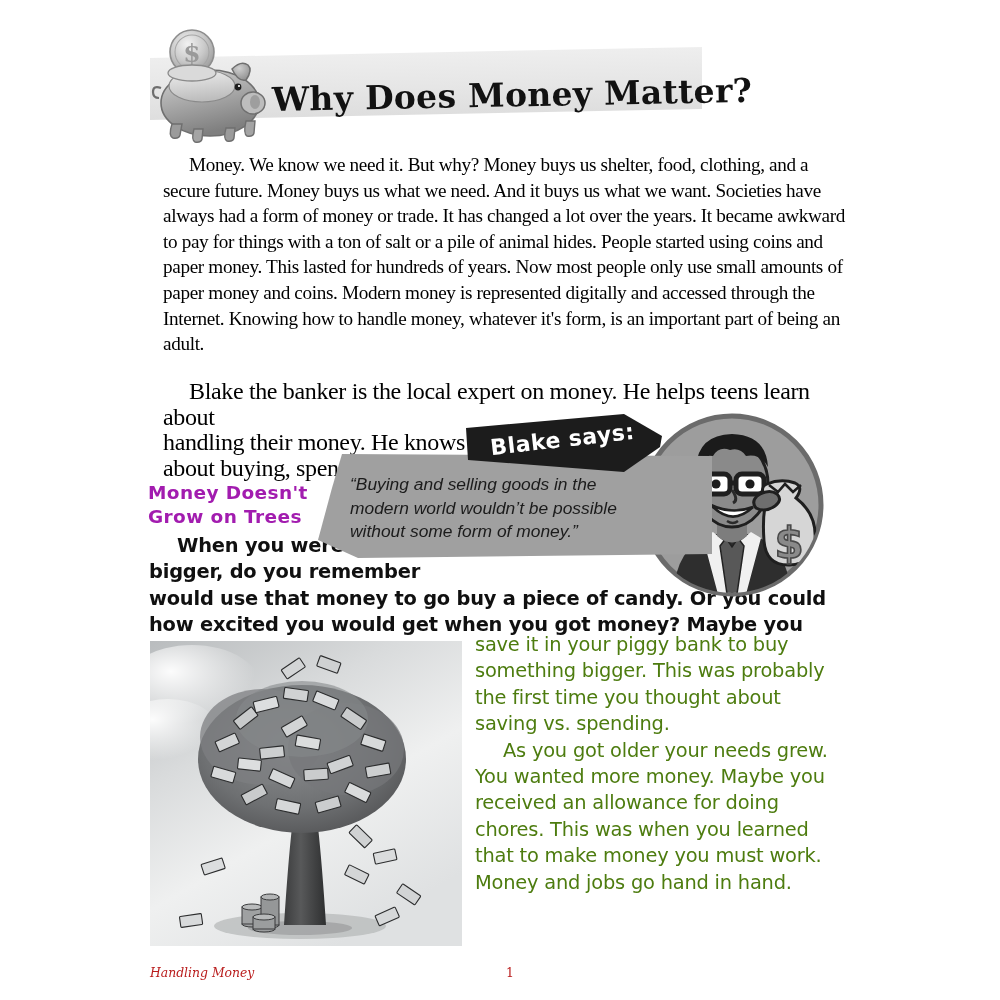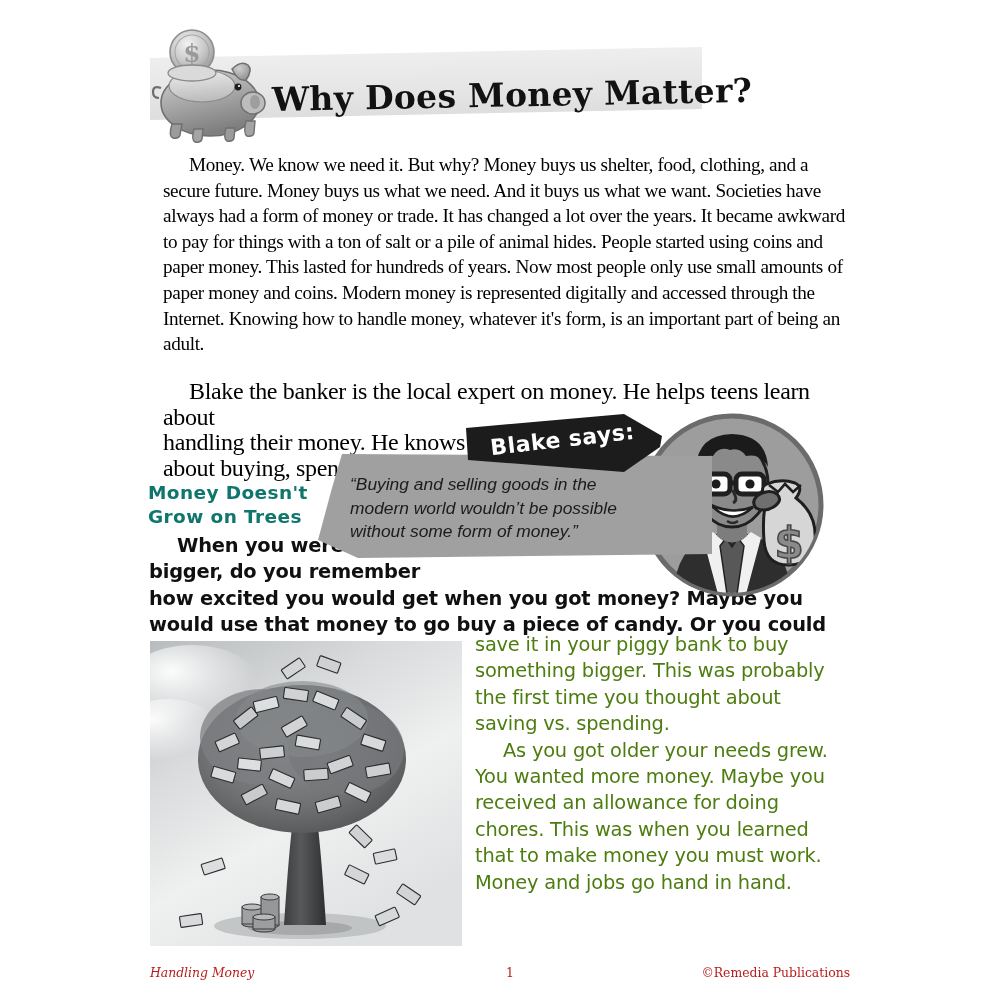--- a/index.html
+++ b/index.html
@@ -93,21 +93,21 @@
   .subhead {
     position: absolute;
     left: 148px;
     top: 481px;
     width: 200px;
     font-family: "DejaVu Sans", sans-serif;
     font-weight: 700;
     font-size: 18.5px;
     line-height: 24px;
     letter-spacing: 0.4px;
-    color: #0f766e;
+    color: #a21caf;
   }
 
   
   .para-c {
     position: absolute;
     left: 149px;
     top: 533px;
     width: 690px;
     font-size: 19.4px;
     line-height: 26.4px;
@@ -288,22 +288,22 @@
   </div>
 
   <div class="subhead">
     <div>Money Doesn't</div>
     <div>Grow on Trees</div>
   </div>
 
   <div class="para-c">
     <span class="l wn1"><span class="lead"></span><span>When you were</span></span>
     <span class="l wn2"><span>bigger, do you remember</span></span>
+    <span class="l"><span>would use that money to go buy a piece of candy. Or you could</span></span>
     <span class="l"><span>how excited you would get when you got money?  Maybe you</span></span>
-    <span class="l"><span>would use that money to go buy a piece of candy. Or you could</span></span>
   </div>
 
   <div class="blake-banner">
     <svg viewBox="0 0 200 62" width="200" height="62" style="position:absolute;left:0;top:0;">
       <polygon points="2,14 160,0 198,22 196,33 160,58 4,46" fill="#1c1c1c"></polygon>
     </svg>
     <span class="label">Blake says:</span>
   </div>
 
   <div class="quote-box">
@@ -518,16 +518,15 @@
   </div>
 
   <div class="col-right">
     <p><span>save it in your piggy bank to buy something bigger. This was probably the first time you thought about saving vs. spending.</span></p>
     <p><span class="indent"></span><span>As you got older your needs grew. You wanted more money. Maybe you received an allowance for doing chores. This was when you learned that to make money you must work. Money and jobs go hand in hand.</span></p>
   </div>
 
   <div class="footer">
     <span class="f-left">Handling Money</span>
     <span class="f-mid">1</span>
-    <span class="f-right">©Remedia Publications</span>
   </div>
 
 </div>
 
 </body></html>

